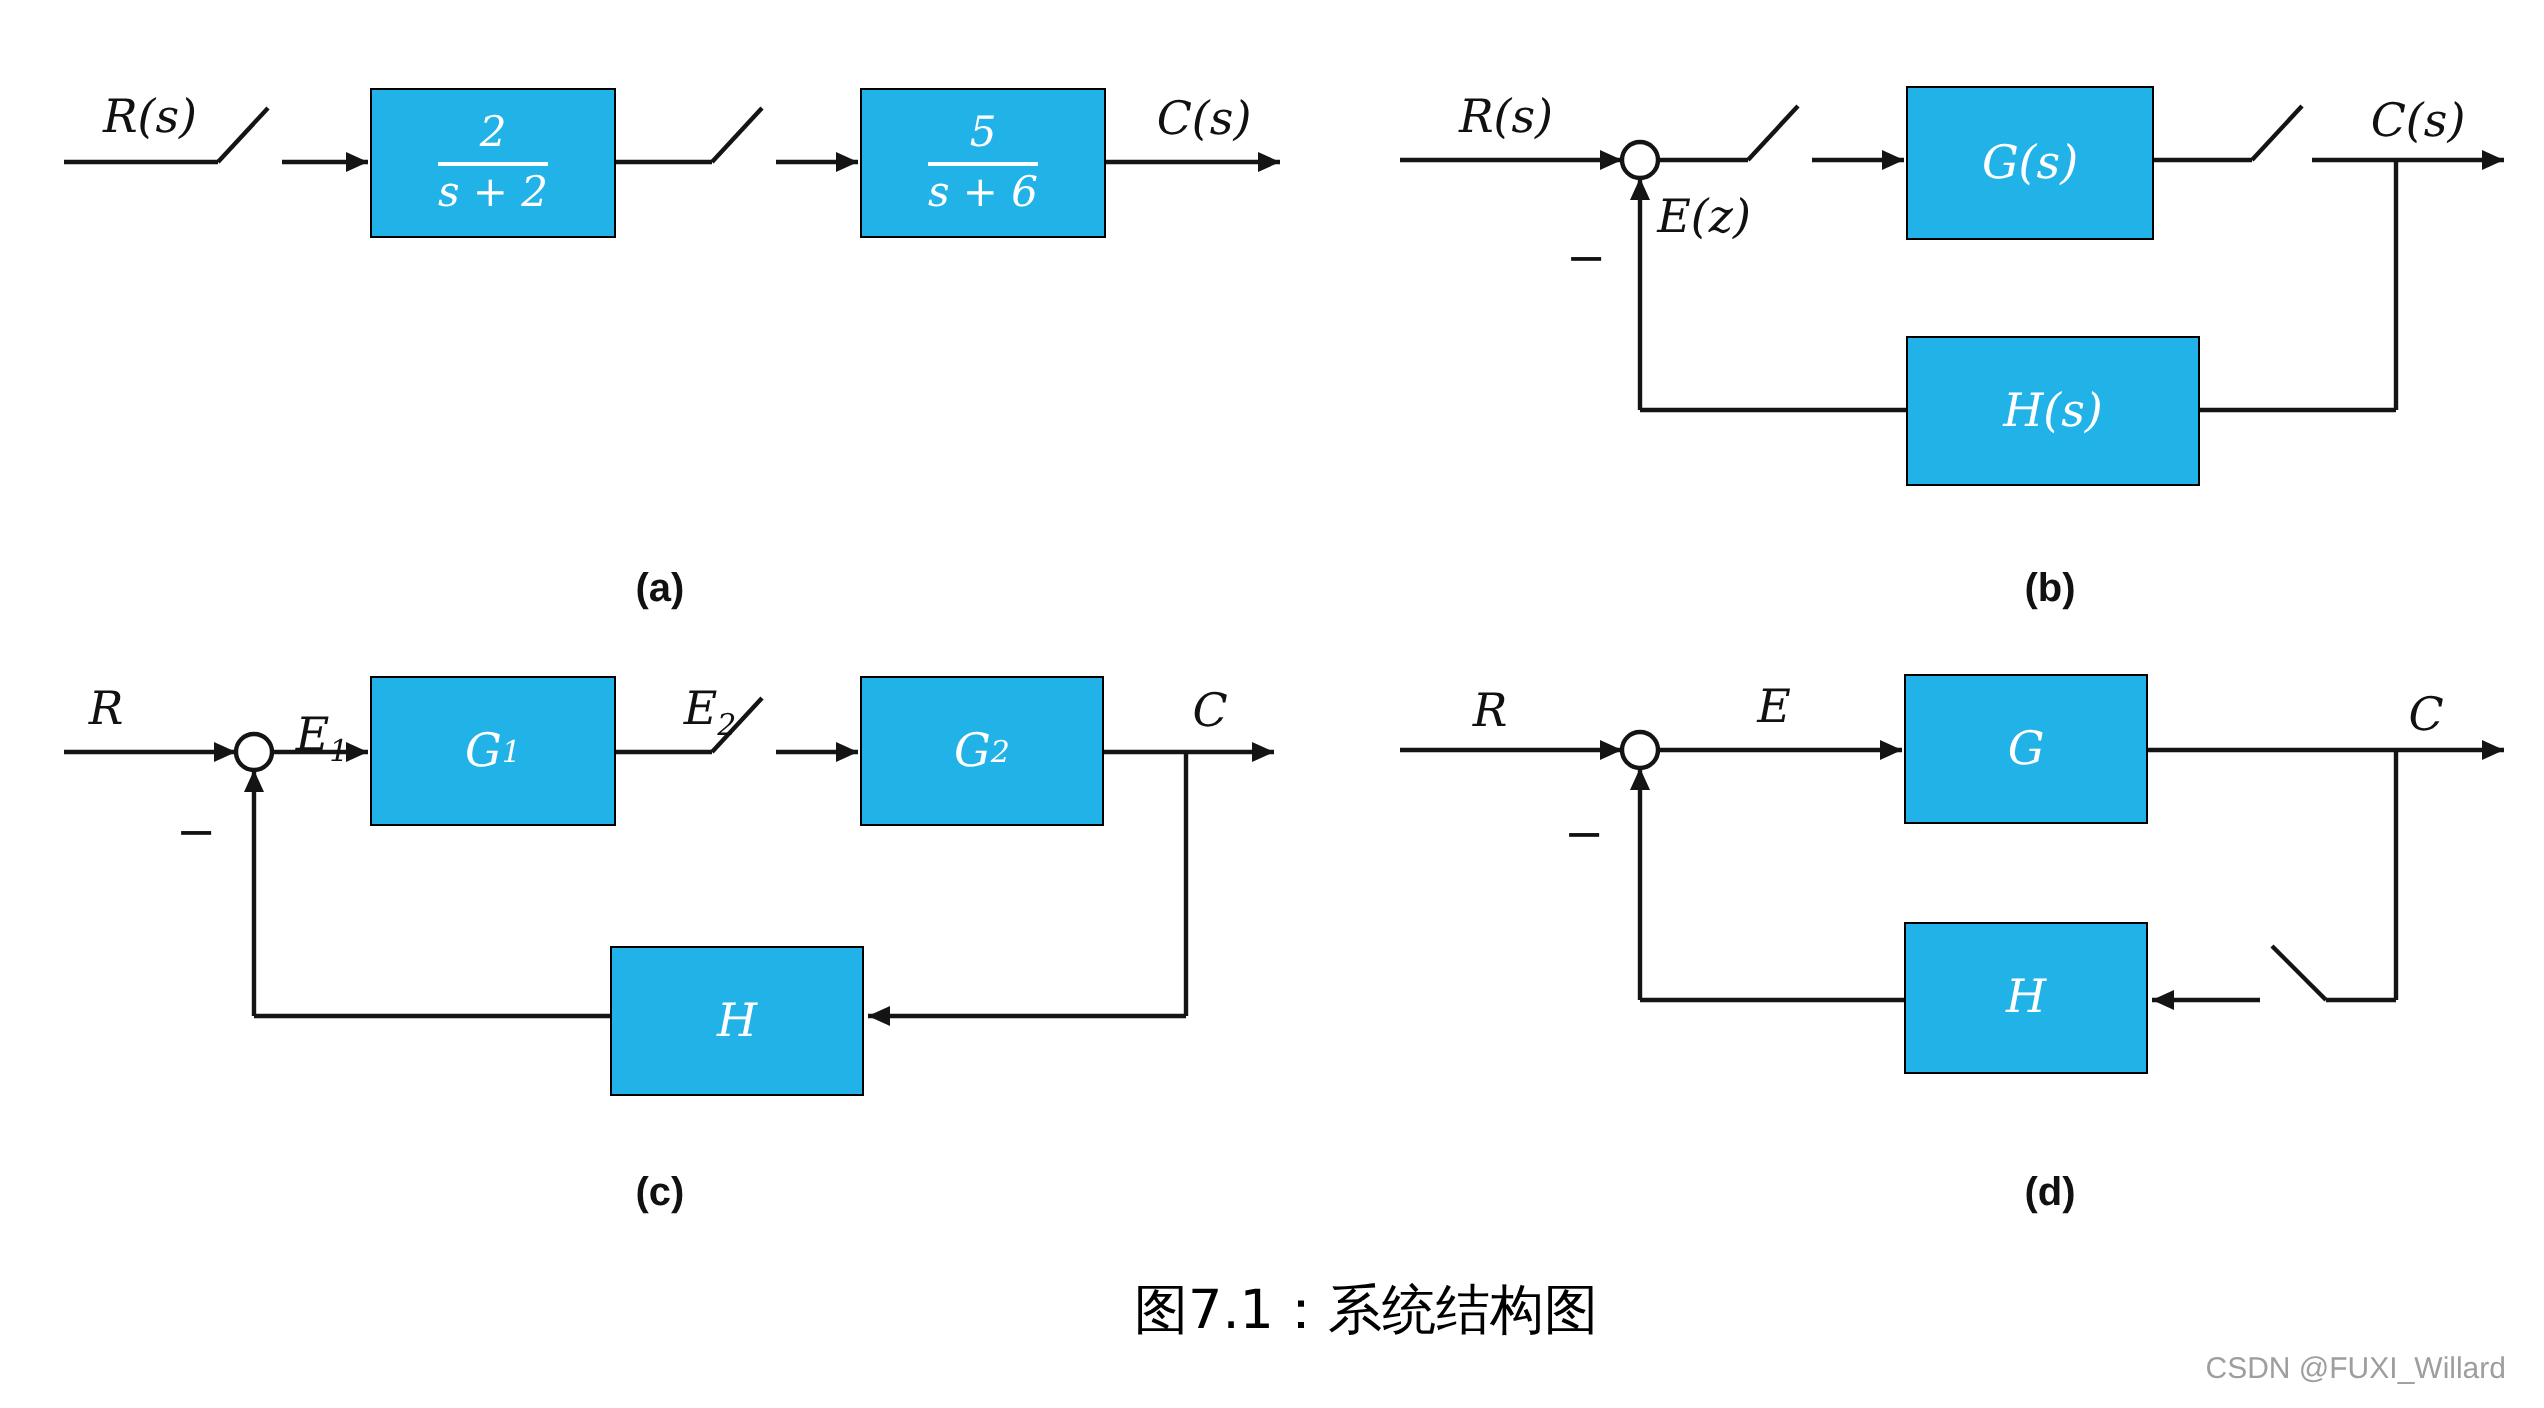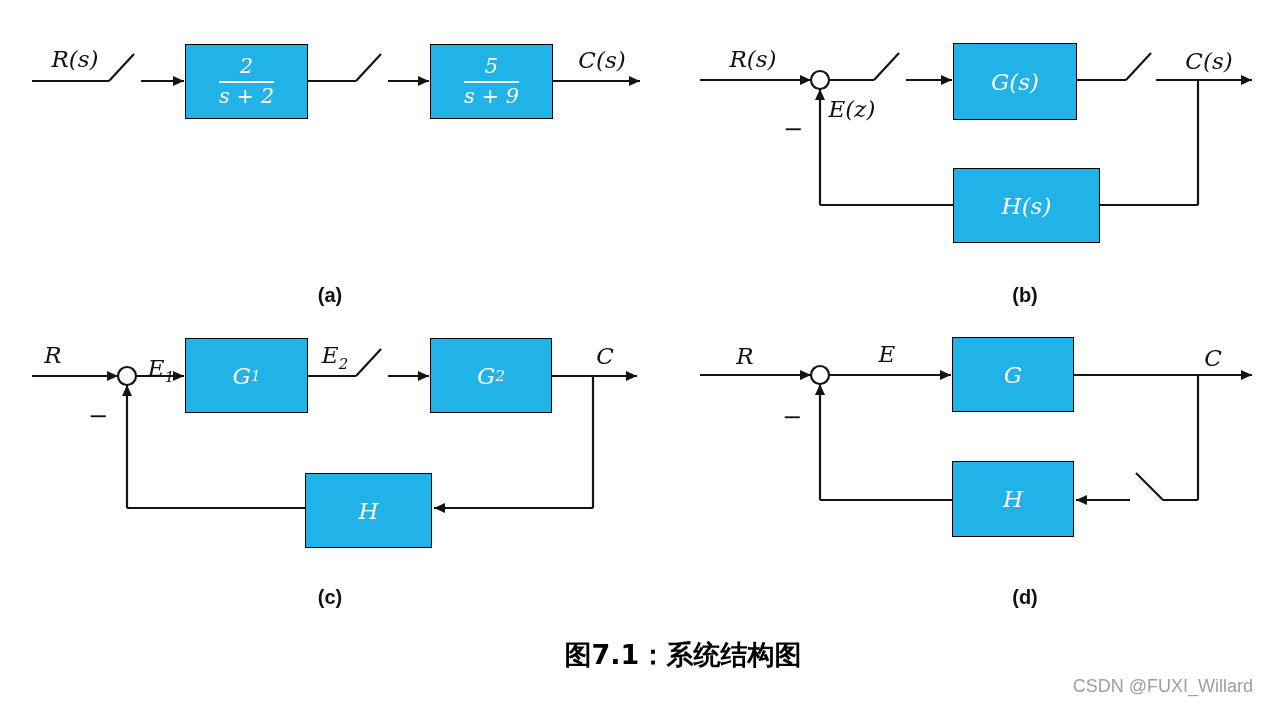--- a/index.html
+++ b/index.html
@@ -25,24 +25,24 @@
   .subcap{position:absolute;transform:translate(-50%,-50%);z-index:2;
           font-family:"Liberation Sans",sans-serif;font-weight:bold;font-size:20px;color:#111;}
   .block{position:absolute;z-index:2;background:var(--block-fill);border:1.2px solid #000;
          color:var(--text-on-block);display:flex;align-items:center;justify-content:center;
          font-family:"DejaVu Serif",serif;font-style:italic;font-size:23px;box-sizing:border-box;}
   .block sub{font-size:15px;line-height:0;}
   .frac{display:inline-block;text-align:center;font-size:21px;line-height:1.2;}
   .frac .num{display:block;border-bottom:2px solid var(--text-on-block);padding:0 10px 1px;}
   .frac .den{display:block;padding-top:1px;}
   .caption-main{position:absolute;transform:translate(-50%,-50%);z-index:2;
-                font-family:"DejaVu Sans",sans-serif;font-weight:bold;font-size:27px;color:#000;
+                font-family:"DejaVu Sans",sans-serif;font-weight:normal;font-size:27px;color:#000;
                 white-space:nowrap;}
   .watermark{position:absolute;z-index:2;font-family:"Liberation Sans",sans-serif;
-             font-size:18px;color:var(--watermark);white-space:nowrap;}
+             font-size:15px;color:var(--watermark);white-space:nowrap;}
 </style>
 </head>
 <body>
 
 <div id="canvas">
 
   <svg class="wires" width="1272" height="704" viewBox="0 0 1272 704">
     <defs>
       <marker id="arr" markerUnits="userSpaceOnUse" markerWidth="12" markerHeight="10" refX="11" refY="5" orient="auto">
         <path class="arrowhead" d="M0,0 L11,5 L0,10 Z"></path>
@@ -106,21 +106,21 @@
     <div class="label" style="left:75px;top:59px">R(s)</div>
     <div class="block" style="left:185px;top:44px;width:123px;height:75px">
       <span class="frac">
         <span class="num">2</span>
         <span class="den">s + 2</span>
       </span>
     </div>
     <div class="block" style="left:430px;top:44px;width:123px;height:75px">
       <span class="frac">
         <span class="num">5</span>
-        <span class="den">s + 9</span>
+        <span class="den">s + 6</span>
       </span>
     </div>
     <div class="label" style="left:602px;top:60px">C(s)</div>
     <div class="subcap" style="left:330px;top:295px">(a)</div>
   </div>
 
   <div>
     <div class="label" style="left:753px;top:59px">R(s)</div>
     <div class="label" style="left:852px;top:109px">E(z)</div>
     <div class="minus" style="left:793px;top:129px">−</div>
@@ -134,21 +134,21 @@
     <div class="subcap" style="left:1025px;top:295px">(b)</div>
   </div>
 
   <div>
     <div class="label" style="left:53px;top:355px">R</div>
     <div class="label" style="left:161px;top:368px"><span>E</span><sub>1</sub></div>
     <div class="block" style="left:185px;top:338px;width:123px;height:75px">
       <span>G</span>
         <sub>1</sub>
     </div>
-    <div class="label" style="left:335px;top:355px"><span>E</span><sub>2</sub></div>
+    <div class="label" style="left:355px;top:355px"><span>E</span><sub>2</sub></div>
     <div class="block" style="left:430px;top:338px;width:122px;height:75px">
       <span>G</span>
         <sub>2</sub>
     </div>
     <div class="label" style="left:605px;top:356px">C</div>
     <div class="minus" style="left:98px;top:416px">−</div>
     <div class="block" style="left:305px;top:473px;width:127px;height:75px">
       <span>H</span>
     </div>
     <div class="subcap" style="left:330px;top:597px">(c)</div>

